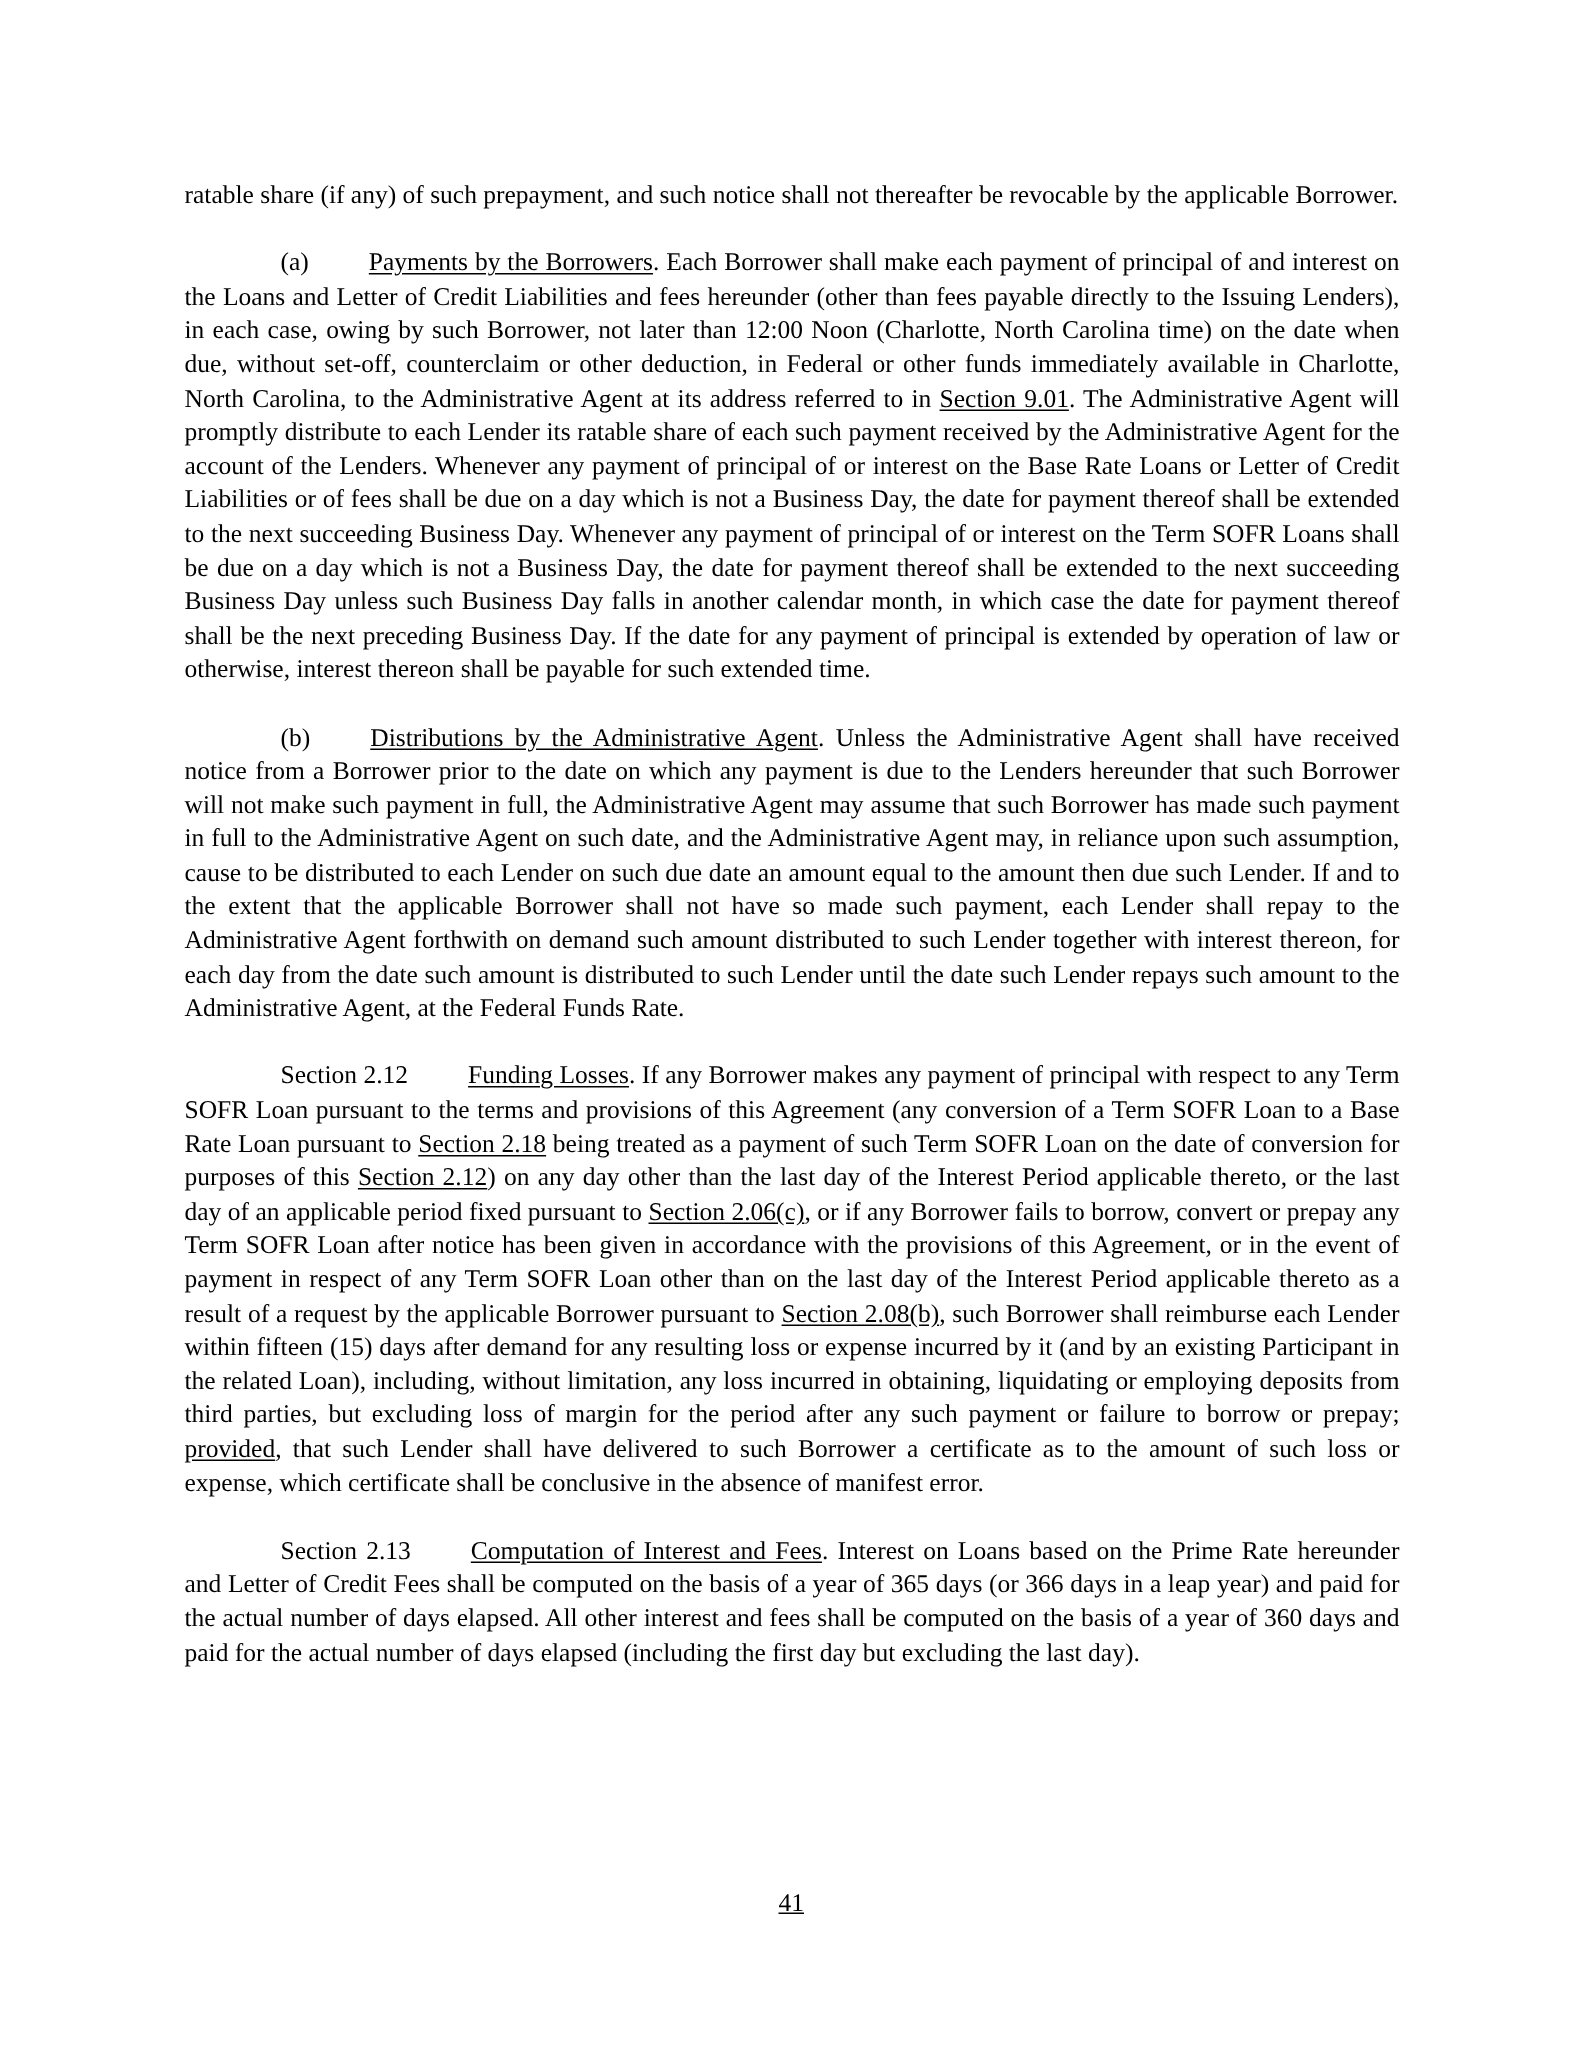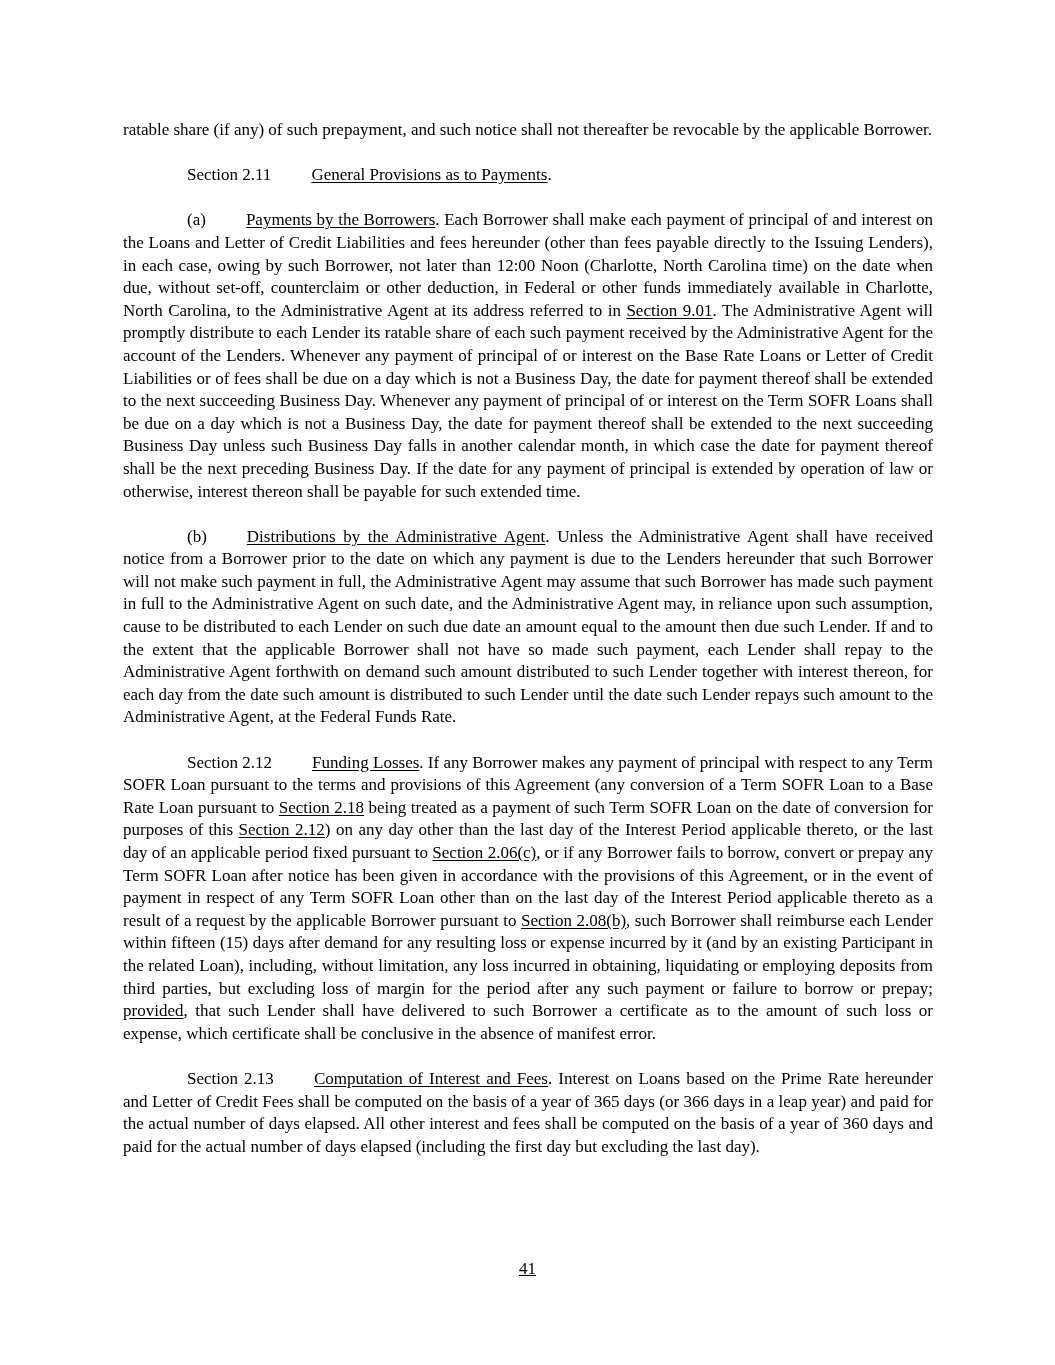--- a/index.html
+++ b/index.html
@@ -48,20 +48,19 @@
     font-size: 17px;
     text-decoration: underline;
   }
 </style>
 </head>
 <body>
 
 <div class="sheet">
   <div class="content">
     <p class="para"><span>ratable share (if any) of such prepayment, and such notice shall not thereafter be revocable by the applicable Borrower.</span></p>
-    <p class="para indent"><span>Section 2.11</span><span class="tab"></span><span class="u">General Provisions as to Payments</span><span>.</span></p>
     <p class="para indent"><span>(a)</span><span class="tab"></span><span class="u">Payments by the Borrowers</span><span>.  Each Borrower shall make each payment of principal of and interest on the Loans and Letter of Credit Liabilities and fees hereunder (other than fees payable directly to the Issuing Lenders), in each case, owing by such Borrower, not later than 12:00 Noon (Charlotte, North Carolina time) on the date when due, without set-off, counterclaim or other deduction, in Federal or other funds immediately available in Charlotte, North Carolina, to the Administrative Agent at its address referred to in </span><span class="u">Section 9.01</span><span>.  The Administrative Agent will promptly distribute to each Lender its ratable share of each such payment received by the Administrative Agent for the account of the Lenders.  Whenever any payment of principal of or interest on the Base Rate Loans or Letter of Credit Liabilities or of fees shall be due on a day which is not a Business Day, the date for payment thereof shall be extended to the next succeeding Business Day.  Whenever any payment of principal of or interest on the Term SOFR Loans shall be due on a day which is not a Business Day, the date for payment thereof shall be extended to the next succeeding Business Day unless such Business Day falls in another calendar month, in which case the date for payment thereof shall be the next preceding Business Day.  If the date for any payment of principal is extended by operation of law or otherwise, interest thereon shall be payable for such extended time.</span></p>
     <p class="para indent"><span>(b)</span><span class="tab"></span><span class="u">Distributions by the Administrative Agent</span><span>.  Unless the Administrative Agent shall have received notice from a Borrower prior to the date on which any payment is due to the Lenders hereunder that such Borrower will not make such payment in full, the Administrative Agent may assume that such Borrower has made such payment in full to the Administrative Agent on such date, and the Administrative Agent may, in reliance upon such assumption, cause to be distributed to each Lender on such due date an amount equal to the amount then due such Lender.  If and to the extent that the applicable Borrower shall not have so made such payment, each Lender shall repay to the Administrative Agent forthwith on demand such amount distributed to such Lender together with interest thereon, for each day from the date such amount is distributed to such Lender until the date such Lender repays such amount to the Administrative Agent, at the Federal Funds Rate.</span></p>
     <p class="para indent"><span>Section 2.12</span><span class="tab"></span><span class="u">Funding Losses</span><span>.  If any Borrower makes any payment of principal with respect to any Term SOFR Loan pursuant to the terms and provisions of this Agreement (any conversion of a Term SOFR Loan to a Base Rate Loan pursuant to </span><span class="u">Section 2.18</span><span> being treated as a payment of such Term SOFR Loan on the date of conversion for purposes of this </span><span class="u">Section 2.12</span><span>) on any day other than the last day of the Interest Period applicable thereto, or the last day of an applicable period fixed pursuant to </span><span class="u">Section 2.06(c)</span><span>, or if any Borrower fails to borrow, convert or prepay any Term SOFR Loan after notice has been given in accordance with the provisions of this Agreement, or in the event of payment in respect of any Term SOFR Loan other than on the last day of the Interest Period applicable thereto as a result of a request by the applicable Borrower pursuant to </span><span class="u">Section 2.08(b)</span><span>, such Borrower shall reimburse each Lender within fifteen (15) days after demand for any resulting loss or expense incurred by it (and by an existing Participant in the related Loan), including, without limitation, any loss incurred in obtaining, liquidating or employing deposits from third parties, but excluding loss of margin for the period after any such payment or failure to borrow or prepay; </span><span class="u">provided</span><span>, that such Lender shall have delivered to such Borrower a certificate as to the amount of such loss or expense, which certificate shall be conclusive in the absence of manifest error.</span></p>
     <p class="para indent"><span>Section 2.13</span><span class="tab"></span><span class="u">Computation of Interest and Fees</span><span>.  Interest on Loans based on the Prime Rate hereunder and Letter of Credit Fees shall be computed on the basis of a year of 365 days (or 366 days in a leap year) and paid for the actual number of days elapsed.  All other interest and fees shall be computed on the basis of a year of 360 days and paid for the actual number of days elapsed (including the first day but excluding the last day).</span></p>
   </div>
   <div class="page-number">41</div>
 </div>
 
 </body></html>

